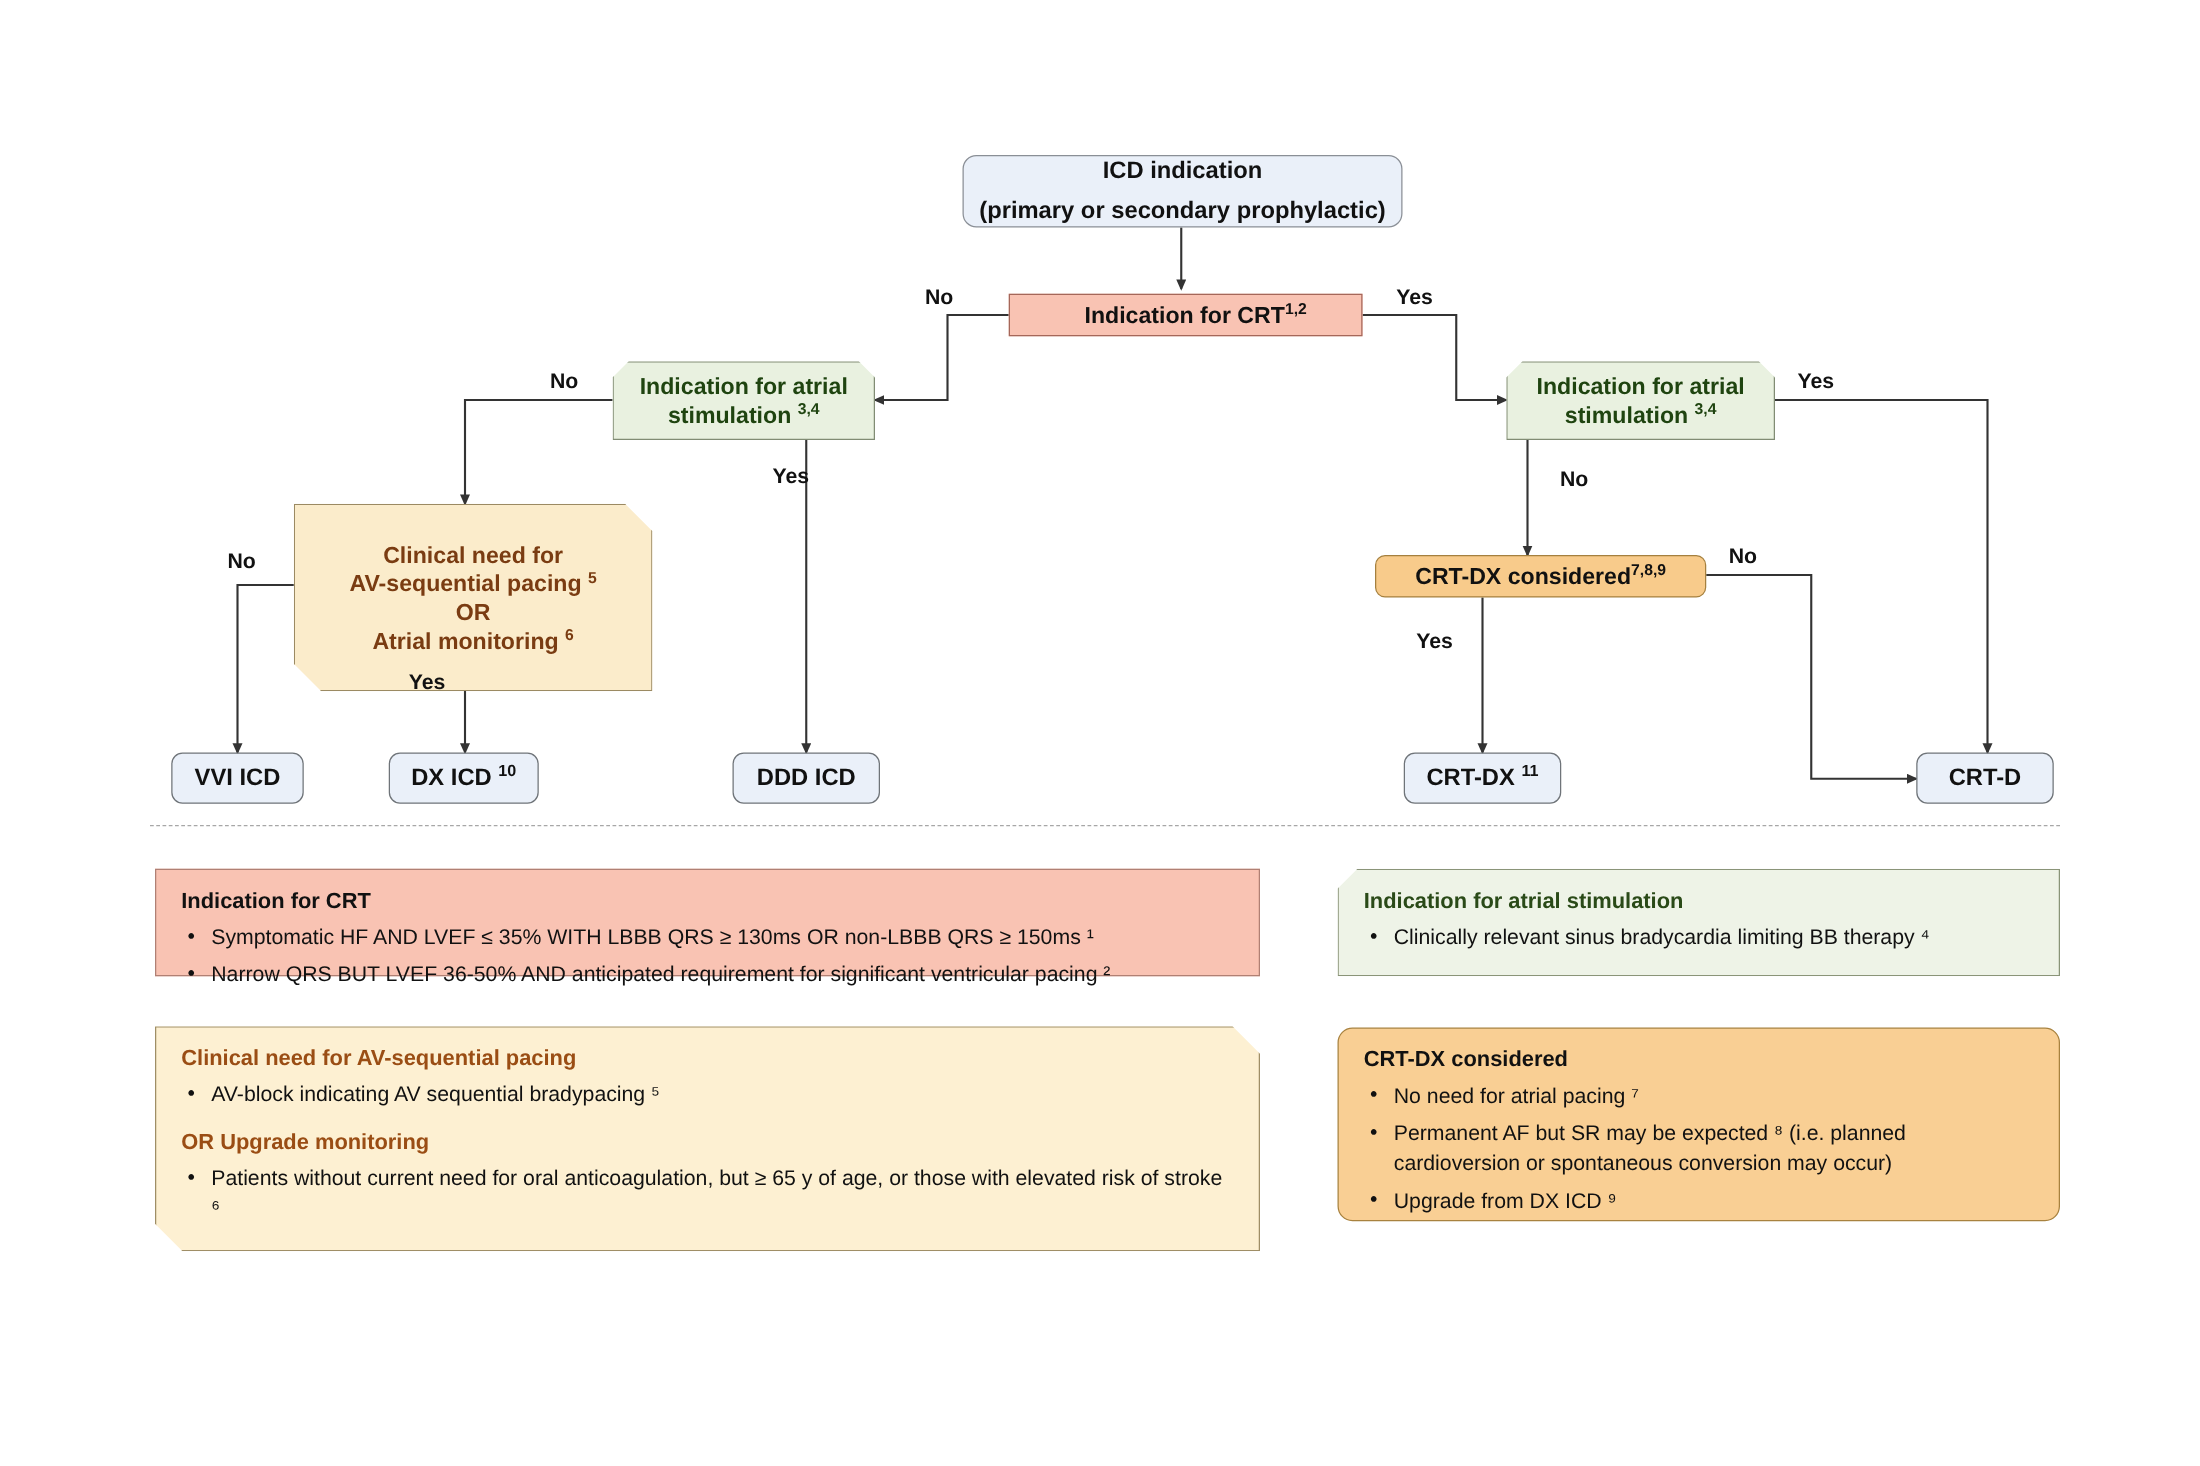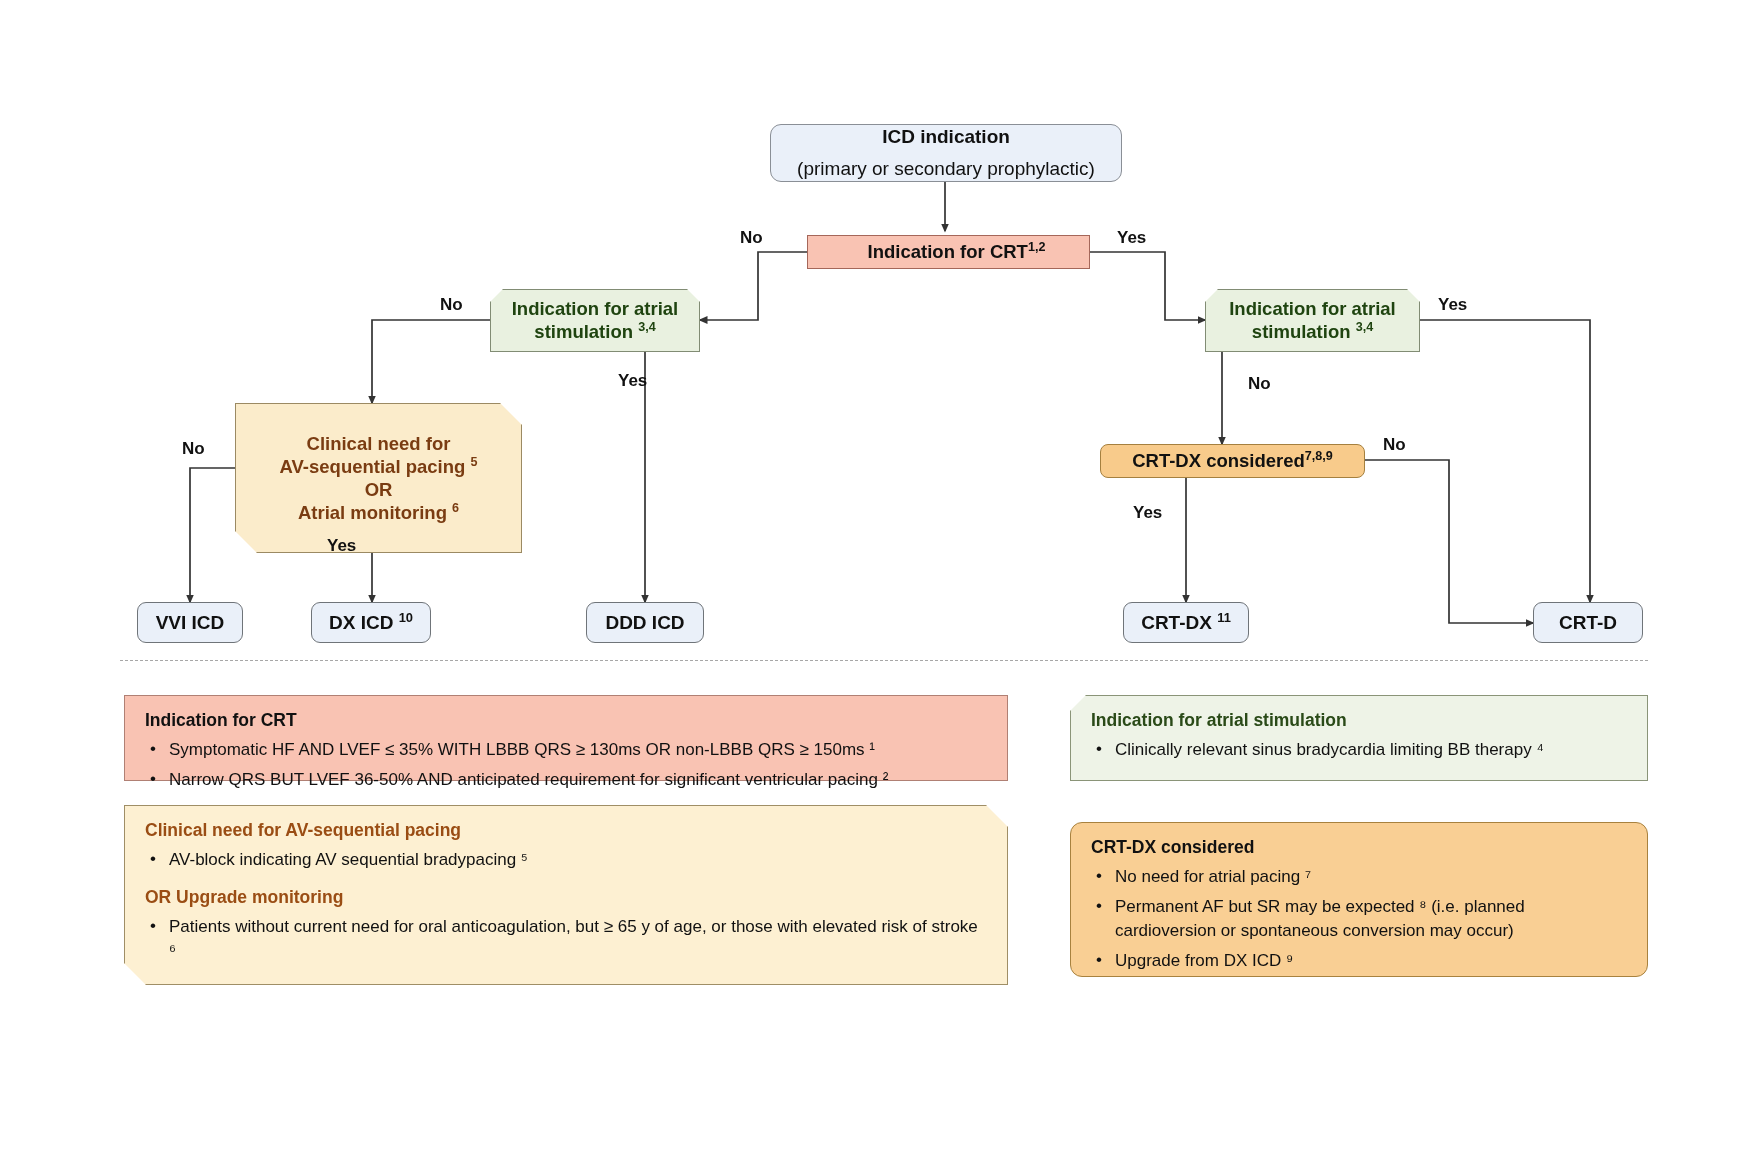--- a/index.html
+++ b/index.html
@@ -36,21 +36,21 @@
   }
 
   
   .n-start {
     background: #eaf0f9;
     border: 1.3px solid #8a8f96;
     border-radius: 11px;
     color: #111111;
   }
   .n-start .title   { font-size: 19px; font-weight: bold; }
-  .n-start .subtitle{ font-size: 19px; font-weight: normal; margin-top: 8px;}
+  .n-start .subtitle{ font-size: 19px; font-weight: bold; margin-top: 8px;}
 
   .n-term {
     background: #eaf0f9;
     border: 1.3px solid #6f7479;
     border-radius: 9px;
     color: #111111;
     font-size: 19px;
     height: 41px;
   }
 
@@ -162,20 +162,21 @@
     color: #111111;
     clip-path: polygon(16px 0, 100% 0, 100% 100%, 0 100%, 0 16px);
   }
   .lg-green .head { color: #2a4a18; }
 
   .lg-yellow {
     background: #fdf0d2;
     border: 1.2px solid #9f8e66;
     color: #111111;
     clip-path: polygon(0 0, calc(100% - 22px) 0, 100% 22px, 100% 100%, 22px 100%, 0 calc(100% - 22px));
+    margin-top: 16px;
   }
   .lg-yellow .head { color: #9a4d14; }
 
   .lg-orange {
     background: #f9cf94;
     border: 1.2px solid #a8823f;
     border-radius: 12px;
     color: #111111;
   }
   .lg-orange .head { color: #111111; }

